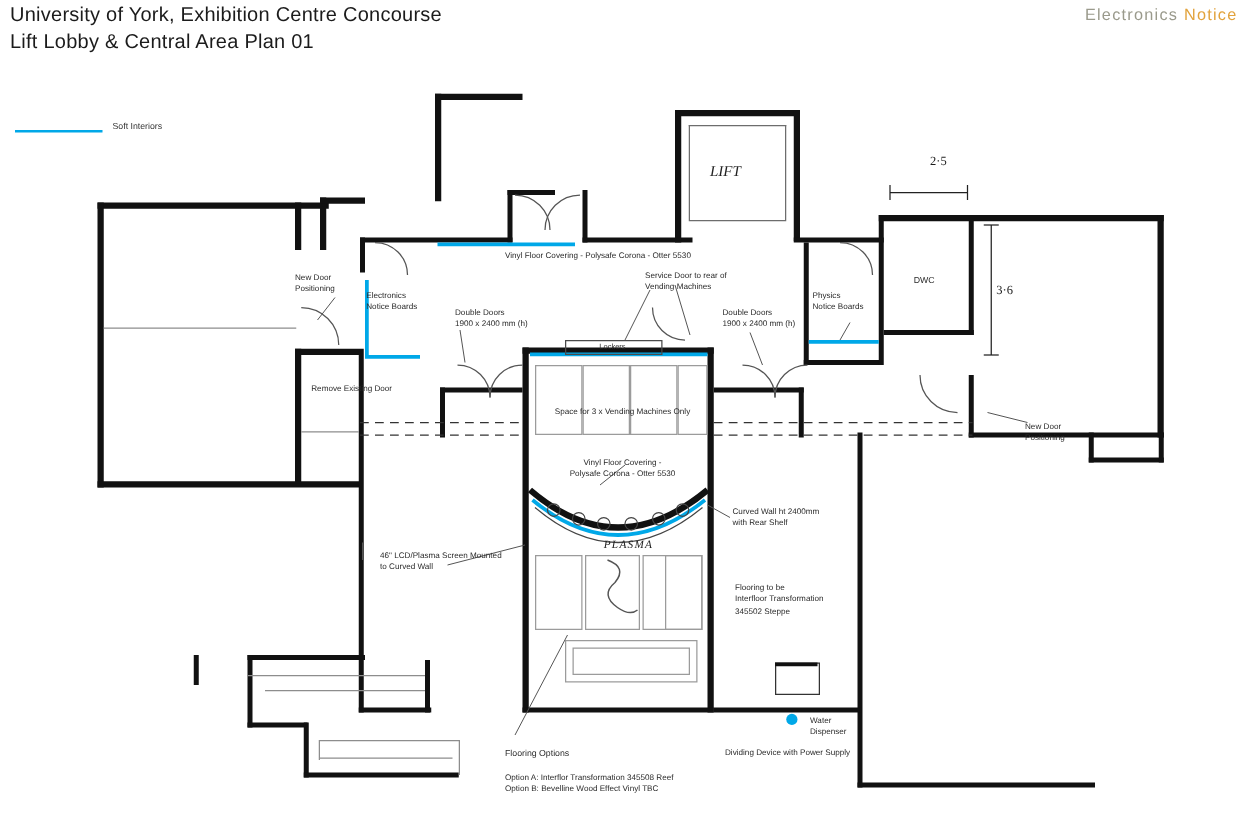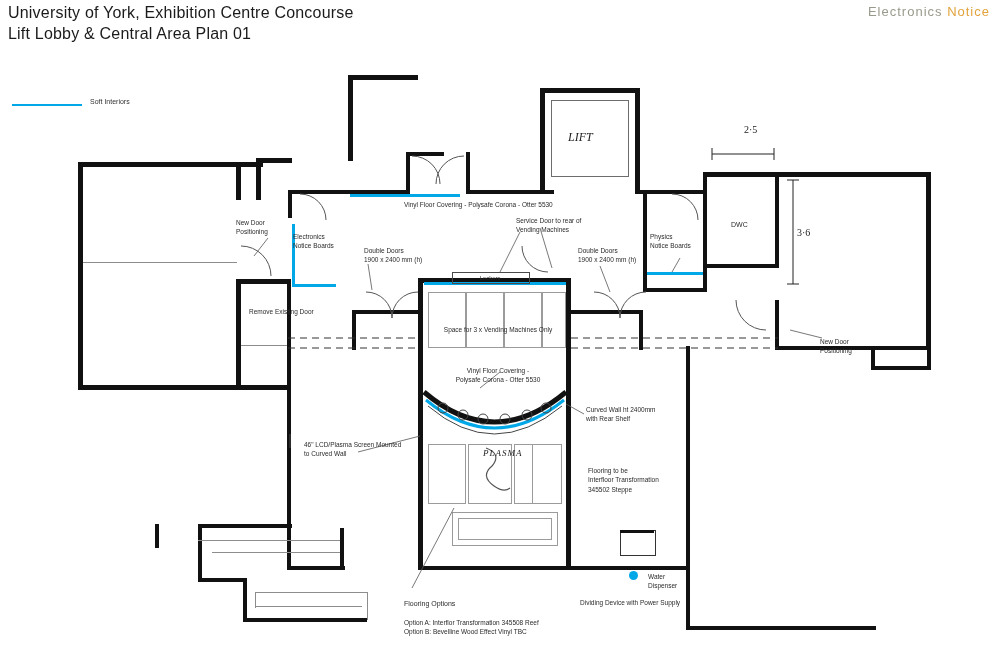--- a/index.html
+++ b/index.html
@@ -277,21 +277,21 @@
     <line x1="600" y1="266" x2="610" y2="292" stroke="#555" stroke-width="0.8"></line>
     <line x1="680" y1="258" x2="672" y2="272" stroke="#555" stroke-width="0.8"></line>
     <line x1="358" y1="452" x2="420" y2="436" stroke="#555" stroke-width="0.8"></line>
     <line x1="290" y1="434" x2="290" y2="448" stroke="#555" stroke-width="0.8"></line>
     <line x1="584" y1="414" x2="566" y2="404" stroke="#555" stroke-width="0.8"></line>
     <line x1="454" y1="508" x2="412" y2="588" stroke="#555" stroke-width="0.8"></line>
     <line x1="822" y1="338" x2="790" y2="330" stroke="#555" stroke-width="0.8"></line>
     <line x1="500" y1="372" x2="480" y2="388" stroke="#555" stroke-width="0.8"></line>
   </svg>
 
-  <div class="handwrite" style="left:483px; top:448px; font-size:9px; letter-spacing:1px;">PLASMA</div>
+  <div class="handwrite" style="left:483px; top:430px; font-size:9px; letter-spacing:1px;">PLASMA</div>
 
   <div class="note" style="left:236px; top:218px; width:60px;">New Door
 Positioning</div>
   <div class="note" style="left:293px; top:232px; width:64px;">Electronics
 Notice Boards</div>
   <div class="note" style="left:404px; top:200px; width:200px;">Vinyl Floor Covering - Polysafe Corona - Otter 5530</div>
   <div class="note" style="left:516px; top:216px; width:96px;">Service Door to rear of
 Vending Machines</div>
   <div class="note" style="left:650px; top:232px; width:62px;">Physics
 Notice Boards</div>

